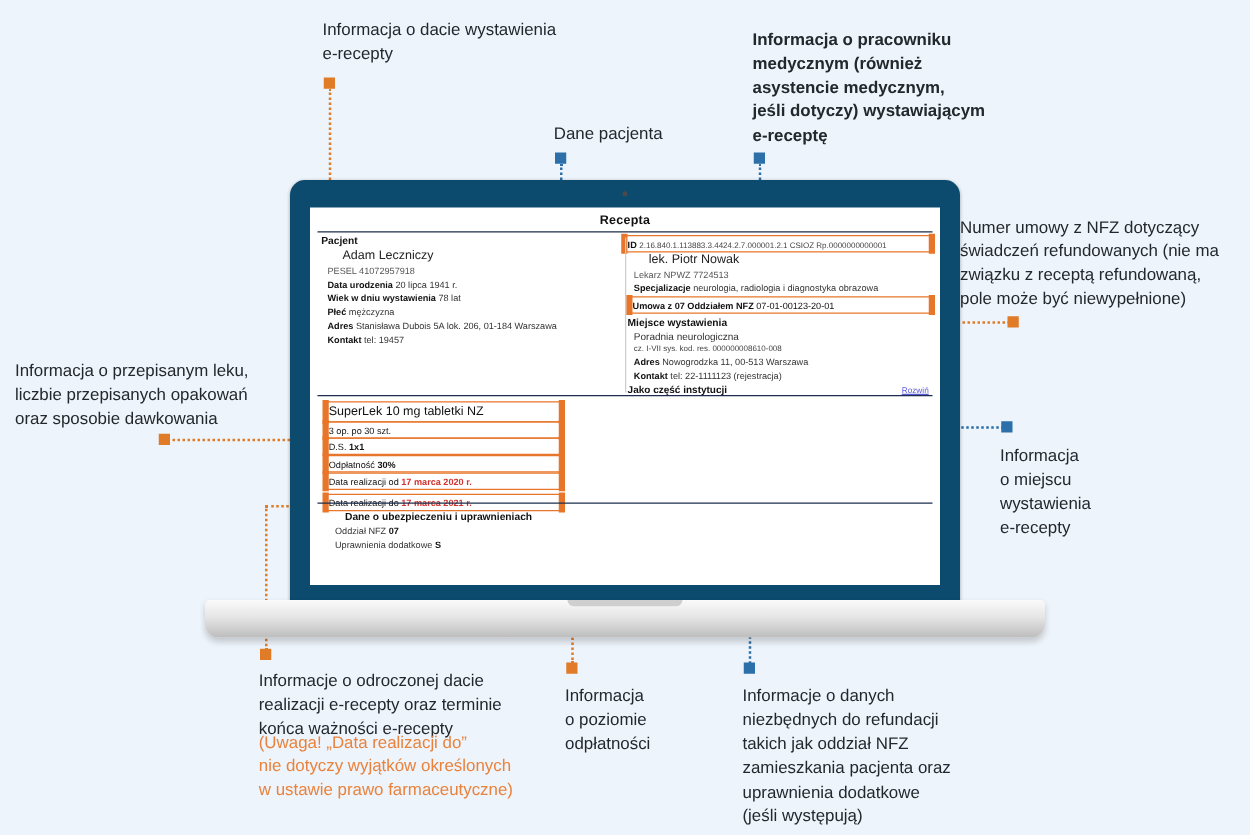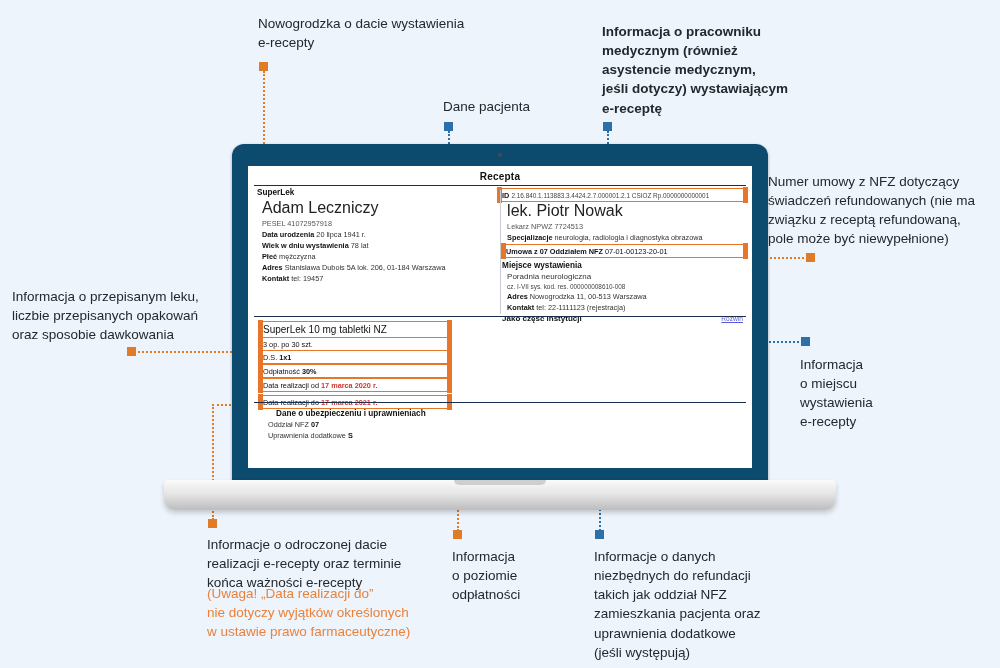--- a/index.html
+++ b/index.html
@@ -91,21 +91,21 @@
   }
   .hrule { border-bottom:1.2px solid #1b2f4d; }
   .cols { display:flex; }
   .col-l { width:49%; padding-right:4px; }
   .col-r { width:51%; padding-left:4px; }
 
   .fieldline { padding:1.5px 3px; }
   .lbl { font-weight:bold; }
   .val { color:#333; }
   .sec-head { font-weight:bold; font-size:8.2px; padding:2px 3px 1px 3px; }
-  .big-name { font-size:16px; padding:1px 3px 1px 8px; color:#222; }
+  .big-name { font-size:10px; padding:1px 3px 1px 8px; color:#222;margin-left:12px; }
   .sub { padding:1px 3px 1px 8px; color:#333; }
   .sub b { color:#111; }
   .muted { color:#555; }
   .tiny { font-size:6.4px; color:#444; }
   .link { color:#5b5bd6; text-decoration:underline; font-size:6.6px; }
   .red { color:#d1342f; font-weight:bold; }
 
   
   .hl { position:relative; outline:1.3px solid #e8762a; outline-offset:0; }
   .hl::before, .hl::after {
@@ -121,21 +121,21 @@
   #doc-divider2 {
     position:absolute; left:6px; right:6px; top:236px; border-top:1.2px solid #1b2f4d;
   }
   #mid-vline {
     position:absolute; left:50%; top:24px; height:124px; border-left:1px solid #c9ced6;
   }
 </style>
 </head>
 <body>
 
-<div class="anno" style="left:258px; top:14px; width:240px;">Nowogrodzka o dacie wystawienia
+<div class="anno" style="left:258px; top:14px; width:240px;">Informacja o dacie wystawienia
 e-recepty</div>
 <div class="sq orange" style="left:259px; top:62px;"></div>
 <div class="dot-v orange" style="left:263px; top:71px; height:105px;"></div>
 <div class="arrow down-orange" style="left:258px; top:176px;"></div>
 
 <div class="anno" style="left:443px; top:97px; width:160px;">Dane pacjenta</div>
 <div class="sq blue" style="left:444px; top:122px;"></div>
 <div class="dot-v blue" style="left:448px; top:131px; height:105px;"></div>
 <div class="arrow down-blue" style="left:443px; top:236px;"></div>
 
@@ -209,21 +209,21 @@
     <div id="screen">
 
       <div class="doc">
         <div class="doc-title">Recepta</div>
         <div class="hrule"></div>
 
         <div class="cols">
 
           <div class="col-l">
 
-            <div class="sec-head">SuperLek</div>
+            <div class="sec-head">Pacjent</div>
             <div class="big-name">Adam Leczniczy</div>
             <div class="sub muted">
               <span>PESEL</span>
               <span>41072957918</span>
             </div>
             <div class="sub">
               <b>Data urodzenia</b>
               <span>20 lipca 1941 r.</span>
             </div>
             <div class="sub">

